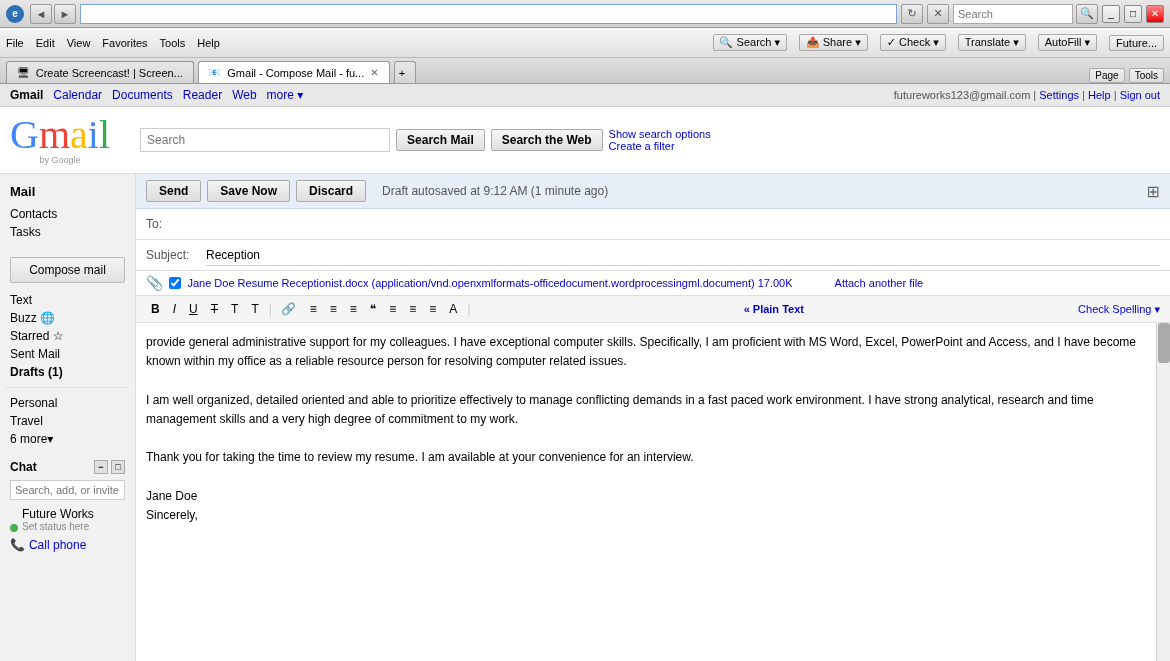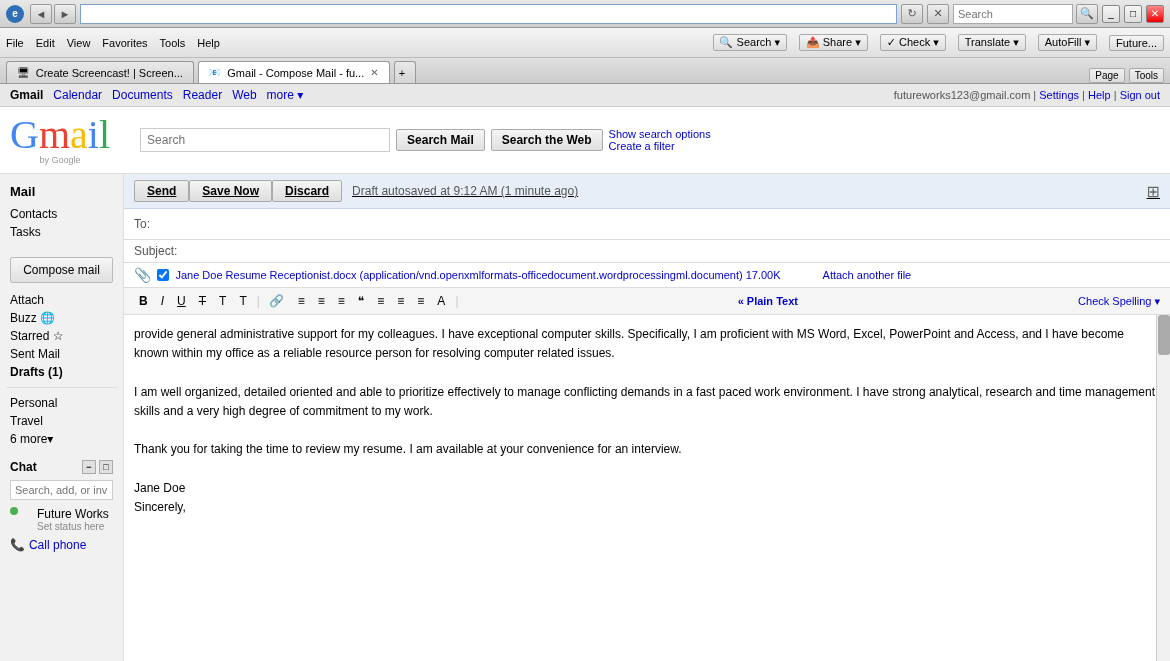--- a/index.html
+++ b/index.html
@@ -85,48 +85,48 @@
     .gmail-search { display: flex; align-items: center; gap: 6px; flex: 1; margin-left: 20px; }
     .gmail-search-input { width: 250px; height: 24px; border: 1px solid #ccc; padding: 0 6px; font-size: 12px; }
     .gmail-search-btn { border: 1px solid #aaa; background: linear-gradient(to bottom, #f5f5f5, #e0e0e0); padding: 3px 10px; font-size: 12px; cursor: pointer; border-radius: 2px; font-weight: bold; }
     .gmail-search-links { font-size: 11px; color: #555; }
     .gmail-search-links a { color: #00c; text-decoration: none; font-size: 11px; }
 
     
     .gmail-main { display: flex; flex: 1; overflow: hidden; }
 
     
-    .sidebar { width: 124px; padding: 10px 6px; border-right: 1px solid #ddd; background: #f1f1f1; flex-shrink: 0; }
+    .sidebar { width: 136px; padding: 10px 6px; border-right: 1px solid #ddd; background: #f1f1f1; flex-shrink: 0; }
     .sidebar-section { margin-bottom: 8px; }
     .sidebar-label { font-weight: bold; font-size: 13px; margin-bottom: 6px; padding-left: 4px; }
     .sidebar-item { padding: 2px 4px; font-size: 12px; cursor: pointer; }
     .sidebar-item a { color: #000; text-decoration: none; }
     .compose-btn { background: linear-gradient(to bottom, #f5f5f5, #e0e0e0); border: 1px solid #bbb; padding: 5px 12px; font-size: 12px; cursor: pointer; border-radius: 2px; margin: 8px 4px; width: calc(100% - 8px); text-align: center; }
     .sidebar-divider { border: none; border-top: 1px solid #ddd; margin: 6px 0; }
     .drafts-label { font-weight: bold; }
     .chat-section { margin-top: 10px; }
     .chat-header { font-weight: bold; font-size: 12px; display: flex; align-items: center; justify-content: space-between; padding: 2px 4px; }
     .chat-controls { display: flex; gap: 3px; }
     .chat-ctrl-btn { width: 14px; height: 14px; border: 1px solid #aaa; background: #e0e0e0; font-size: 9px; cursor: pointer; display: flex; align-items: center; justify-content: center; }
     .chat-search { margin: 4px 4px; }
     .chat-search input { width: 100%; height: 20px; border: 1px solid #ccc; font-size: 11px; padding: 0 4px; }
-    .chat-contact { display: flex; align-items: flex-start; gap: 19px; padding: 3px 4px; font-size: 12px; cursor: pointer; }
+    .chat-contact { display: flex; align-items: flex-end; gap: 4px; padding: 3px 4px; font-size: 12px; cursor: pointer; }
     .online-dot { width: 8px; height: 8px; border-radius: 50%; background: #4caf50; flex-shrink: 0; }
     .status-text { font-size: 10px; color: #888; }
     .call-phone { display: flex; align-items: center; gap: 4px; padding: 3px 4px; font-size: 12px; color: #00c; cursor: pointer; }
 
     
     .compose-area { flex: 1; display: flex; flex-direction: column; overflow: hidden; }
     .compose-toolbar {
       background: #e8eef7;
       border-bottom: 1px solid #c8d4e8;
       padding: 6px 10px;
       display: flex;
       align-items: center;
-      text-decoration: underline;
+      gap: 6px;
     }
     .compose-btn-action { border: 1px solid #aaa; background: linear-gradient(to bottom, #f5f5f5, #ddd); padding: 3px 12px; font-size: 12px; cursor: pointer; border-radius: 2px; font-weight: bold; }
     .compose-btn-action.send { background: linear-gradient(to bottom, #f0f0f0, #ddd); }
     .draft-info { font-size: 12px; color: #555; margin-left: 10px; }
     .compose-attach-icon { margin-left: auto; cursor: pointer; font-size: 16px; color: #666; }
 
     .compose-to { display: flex; align-items: center; padding: 4px 10px; border-bottom: 1px solid #ddd; }
     .compose-label { font-size: 12px; color: #555; width: 60px; flex-shrink: 0; }
     .compose-input { flex: 1; height: 22px; border: none; outline: none; font-size: 12px; }
     .compose-links { font-size: 11px; color: #00c; padding: 4px 10px 4px 70px; border-bottom: 1px solid #ddd; cursor: pointer; }
@@ -278,21 +278,21 @@
       <div class="sidebar-section">
         <div class="sidebar-label">Mail</div>
         <div class="sidebar-item">
           <a>Contacts</a>
         </div>
         <div class="sidebar-item">
           <a>Tasks</a>
         </div>
       </div>
       <button class="compose-btn">Compose mail</button>
-      <div class="sidebar-item">Attach</div>
+      <div class="sidebar-item">Text</div>
       <div class="sidebar-item">Buzz 🌐</div>
       <div class="sidebar-item">Starred ☆</div>
       <div class="sidebar-item">Sent Mail</div>
       <div class="sidebar-item drafts-label">Drafts (1)</div>
       <hr class="sidebar-divider">
       <div class="sidebar-item">Personal</div>
       <div class="sidebar-item">Travel</div>
       <div class="sidebar-item">6 more▾</div>
 
       <div class="chat-section">
@@ -331,20 +331,21 @@
       </div>
 
       <div class="compose-to">
         <span class="compose-label">To:</span>
         <input class="compose-input" value="" style="">
       </div>
 
 
       <div class="compose-subject">
         <span class="compose-label">Subject:</span>
+        <input class="subject-input" value="Reception" style="">
       </div>
 
       <div class="compose-attachment">
         <span style="font-size:14px;">📎</span>
         <input type="checkbox" class="attach-checkbox" checked="" style="">
         <a class="attach-file-link">Jane Doe Resume Receptionist.docx (application/vnd.openxmlformats-officedocument.wordprocessingml.document) 17.00K</a>
         <br>
         <a class="attach-another" style="padding-left:30px;">Attach another file</a>
       </div>
 

